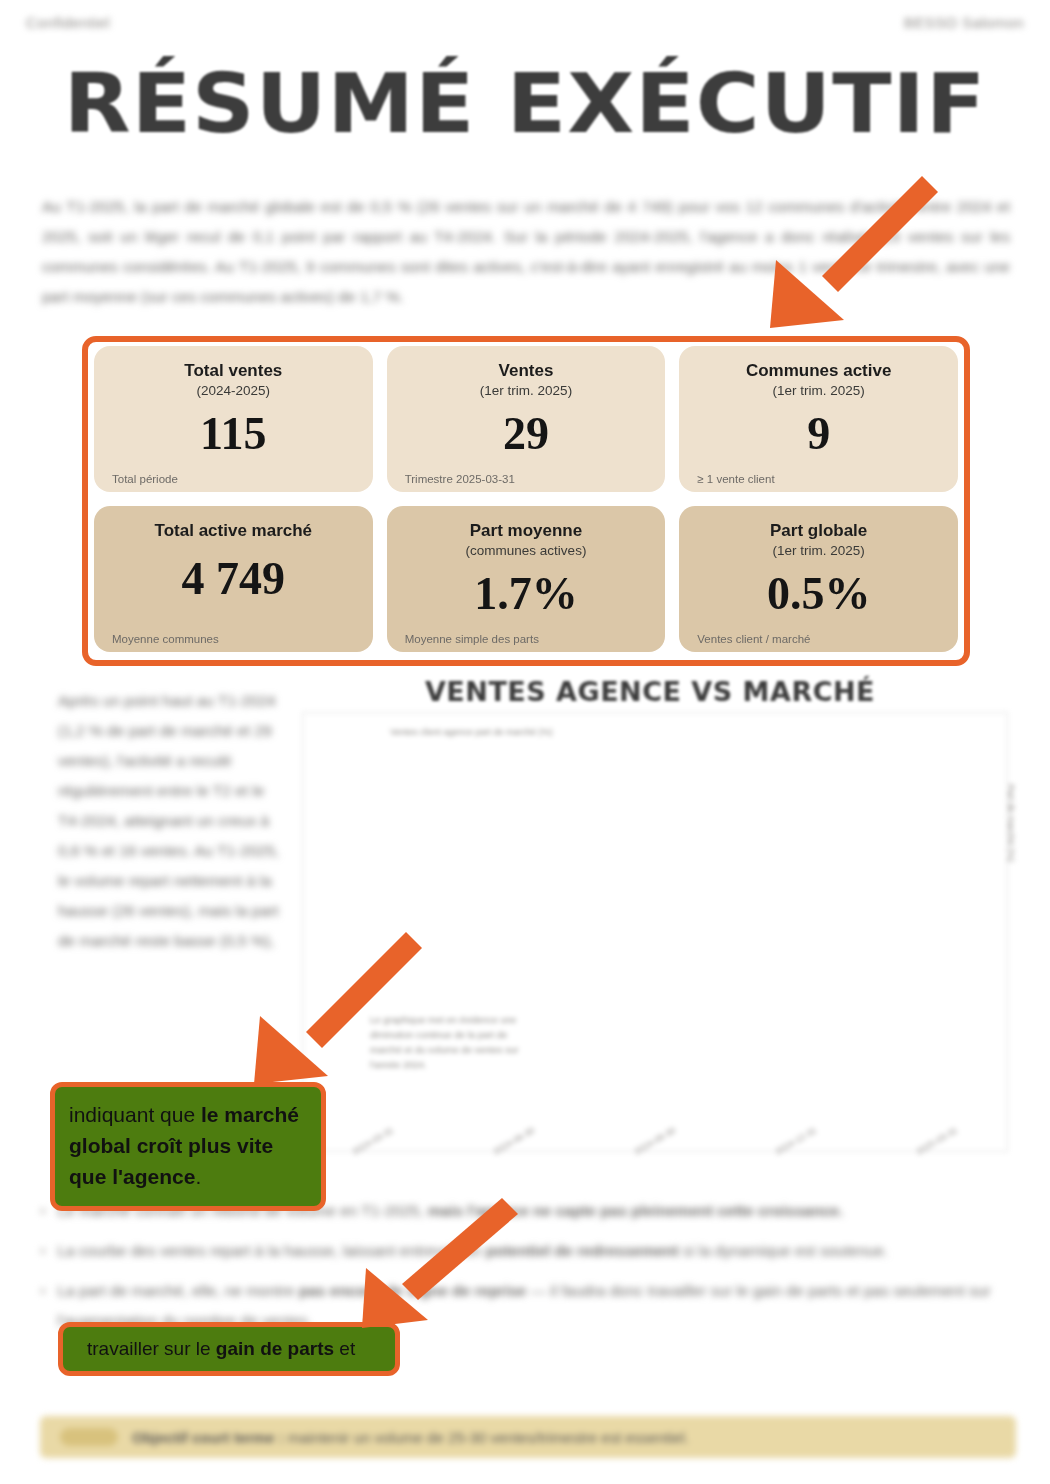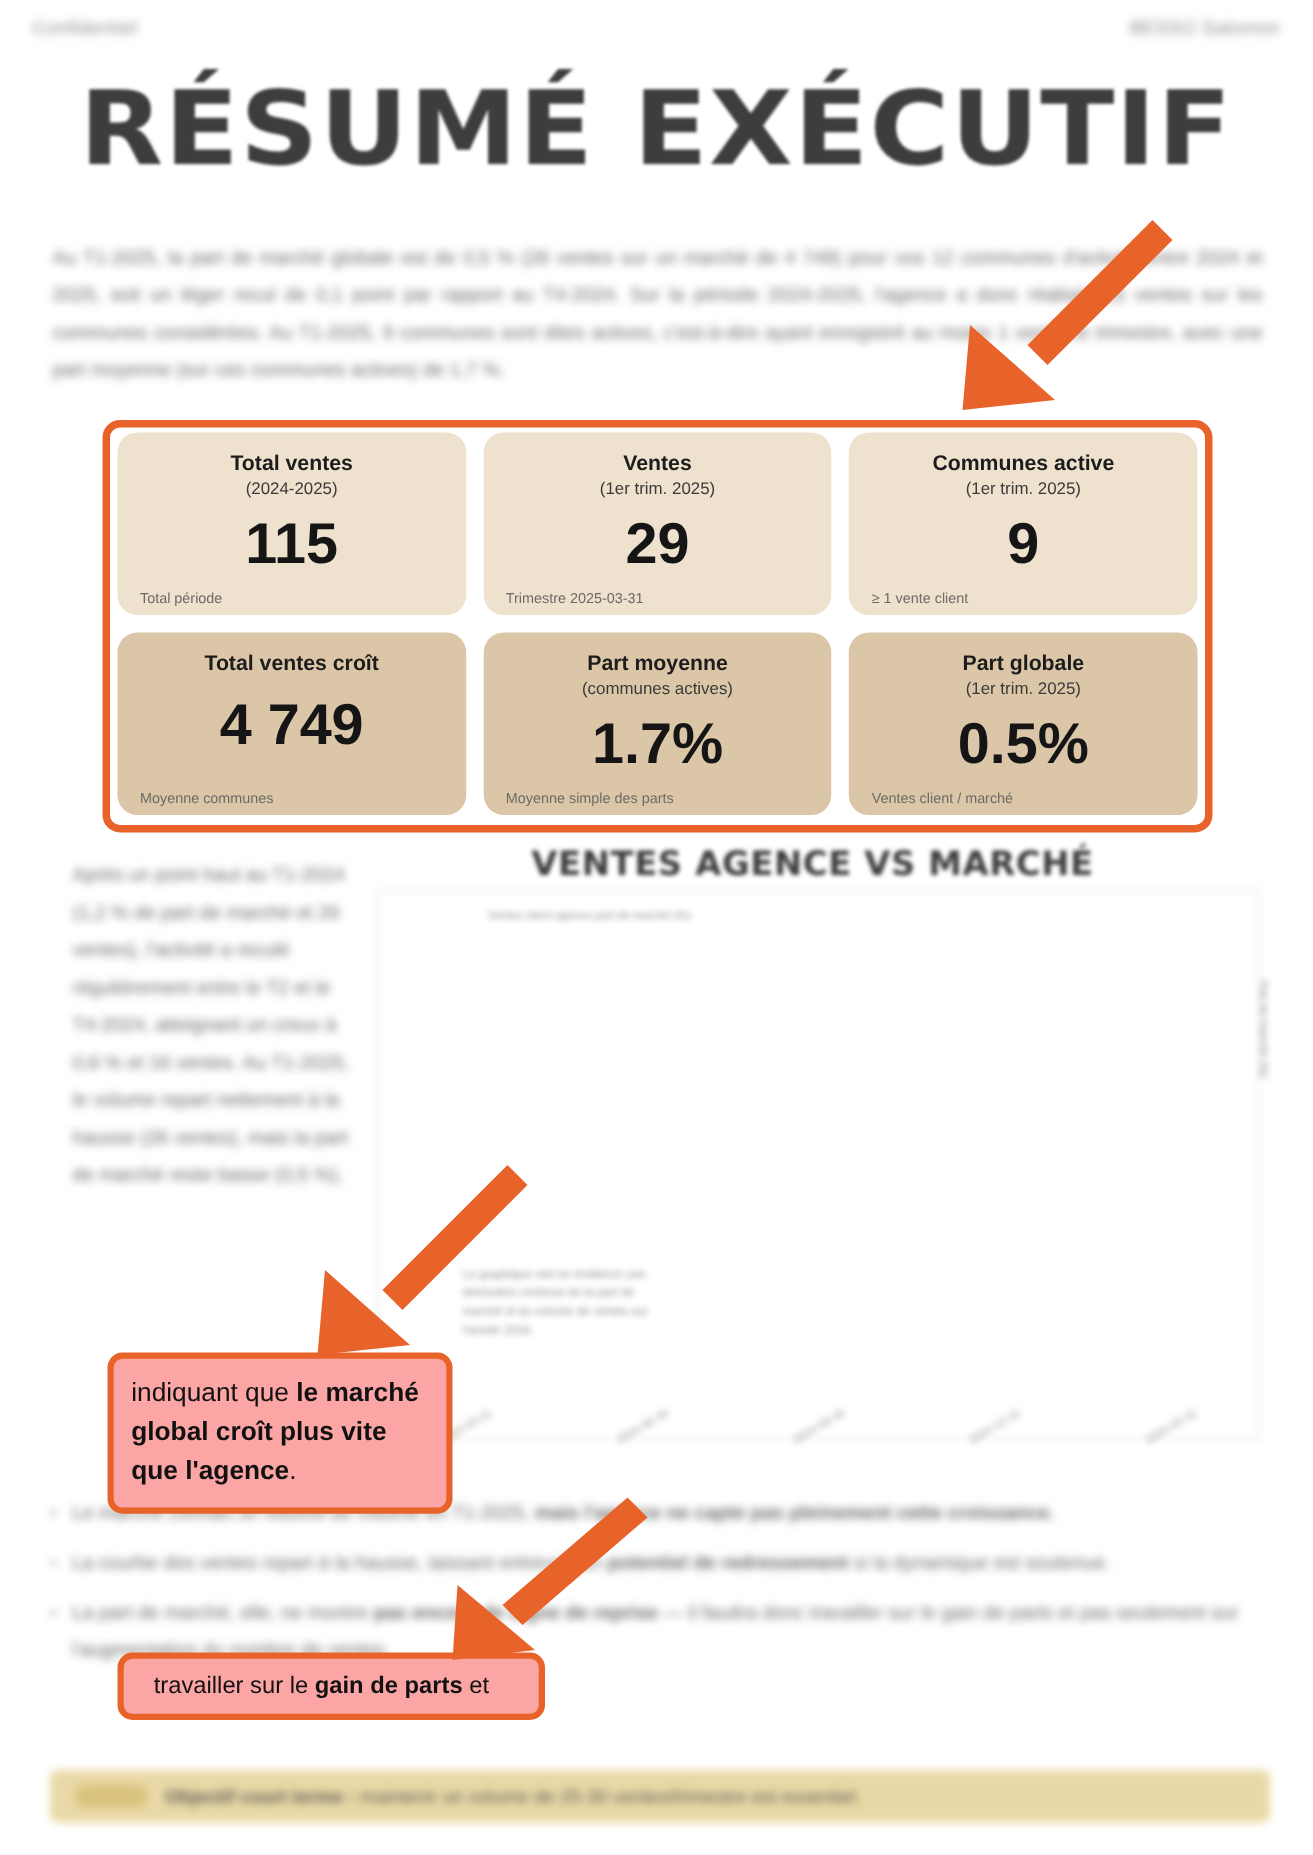--- a/index.html
+++ b/index.html
@@ -81,21 +81,21 @@
     color: #1c1c1c;
     text-align: center;
     line-height: 22px;
   }
   .kpi-sub {
     font-size: 13.5px;
     color: #3a3a38;
     margin-top: 1px;
   }
   .kpi-value {
-    font-family: Liberation Sans, sans-serif;
+    font-family: Liberation Serif, serif;
     font-size: 46px;
     font-weight: 700;
     color: #151515;
     margin-top: 12px;
     letter-spacing: 0px;
     line-height: 48px;
   }
   .kpi-foot {
     position: absolute;
     left: 18px; bottom: 7px;
@@ -196,25 +196,24 @@
   }
   .bottom-pill {
     width: 58px; height: 18px;
     border-radius: 9px;
     background: #d8c27d;
   }
 
   
   .callout {
     position: absolute;
-    background: #fca5a5;
+    background: #4d7c0f;
     border: 5px solid #e8632a;
     border-radius: 12px;
     color: #111;
-    margin-left: 36px;
   }
   .callout-1 {
     top: 1082px; left: 50px;
     width: 276px;
     padding: 12px 14px 14px 14px;
     font-size: 21px;
     line-height: 31px;
   }
   .callout-2 {
     top: 1322px; left: 58px;
@@ -262,21 +261,21 @@
   </div>
 
   <div class="kpi-card light">
     <div class="kpi-label">Communes active</div>
     <div class="kpi-sub">(1er trim. 2025)</div>
     <div class="kpi-value">9</div>
     <div class="kpi-foot">≥ 1 vente client</div>
   </div>
 
   <div class="kpi-card dark">
-    <div class="kpi-label">Total ventes croît</div>
+    <div class="kpi-label">Total active marché</div>
     <div class="kpi-sub"></div>
     <div class="kpi-value">4 749</div>
     <div class="kpi-foot">Moyenne communes</div>
   </div>
 
   <div class="kpi-card dark">
     <div class="kpi-label">Part moyenne</div>
     <div class="kpi-sub">(communes actives)</div>
     <div class="kpi-value">1.7%</div>
     <div class="kpi-foot">Moyenne simple des parts</div>

